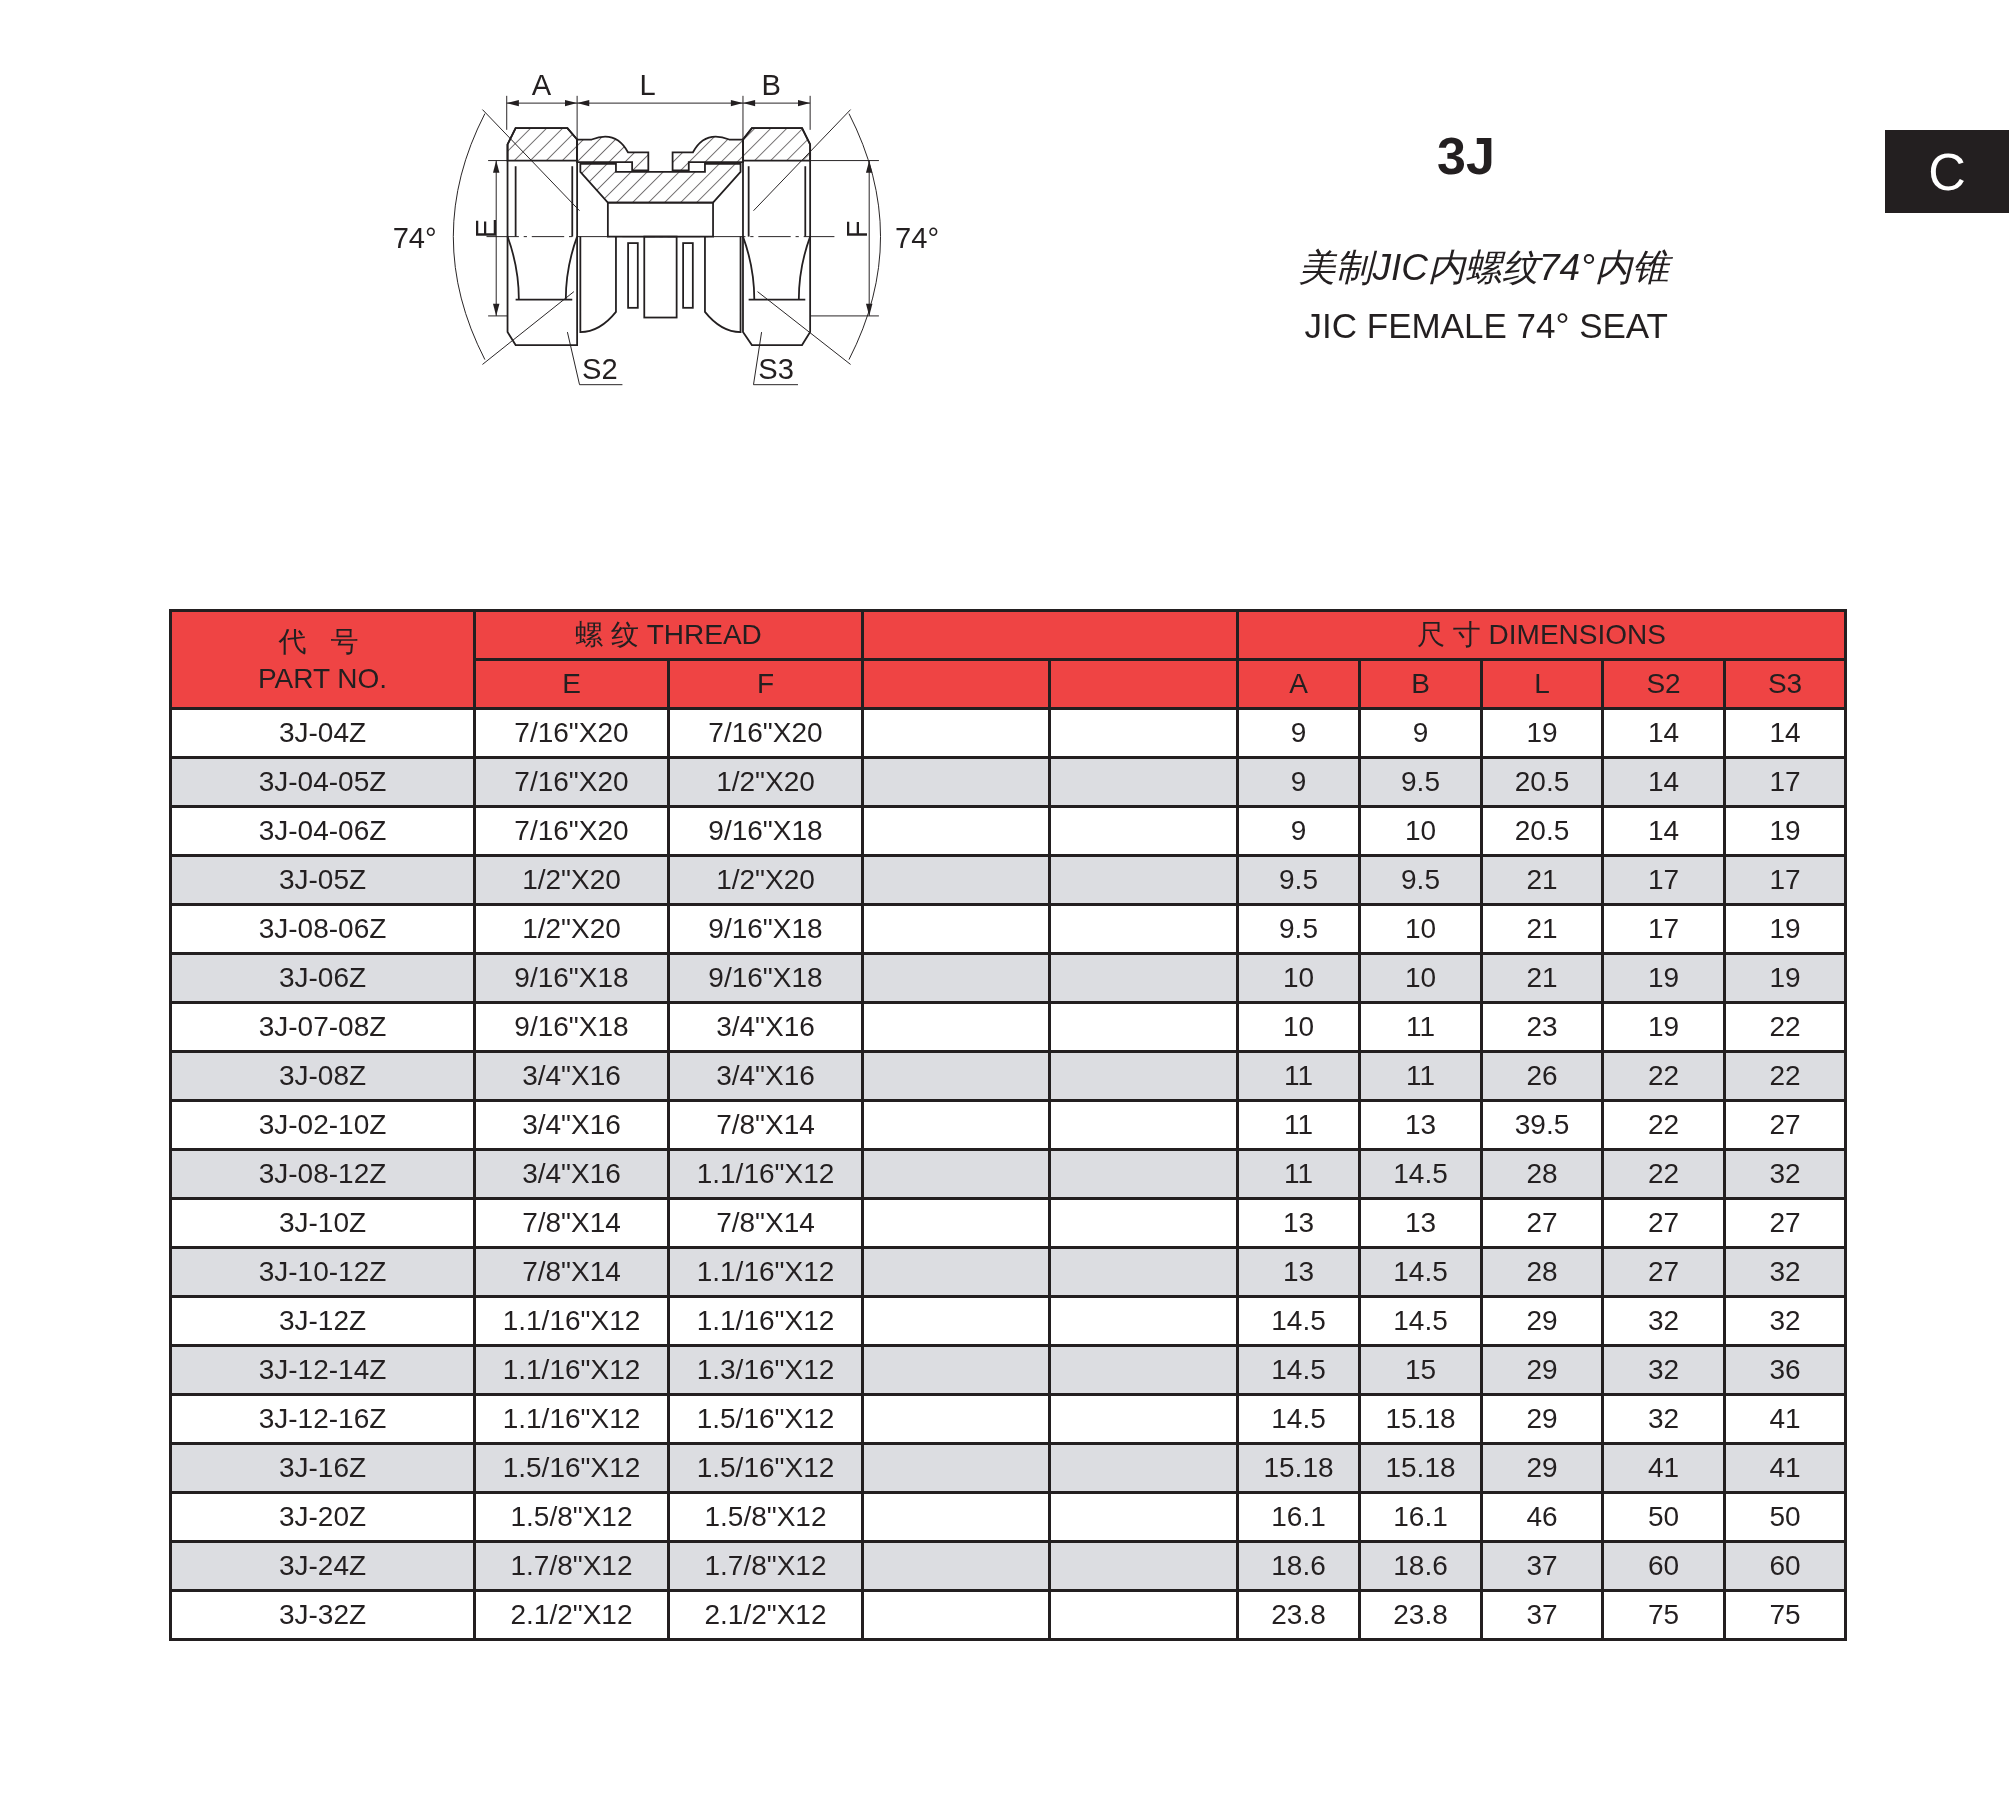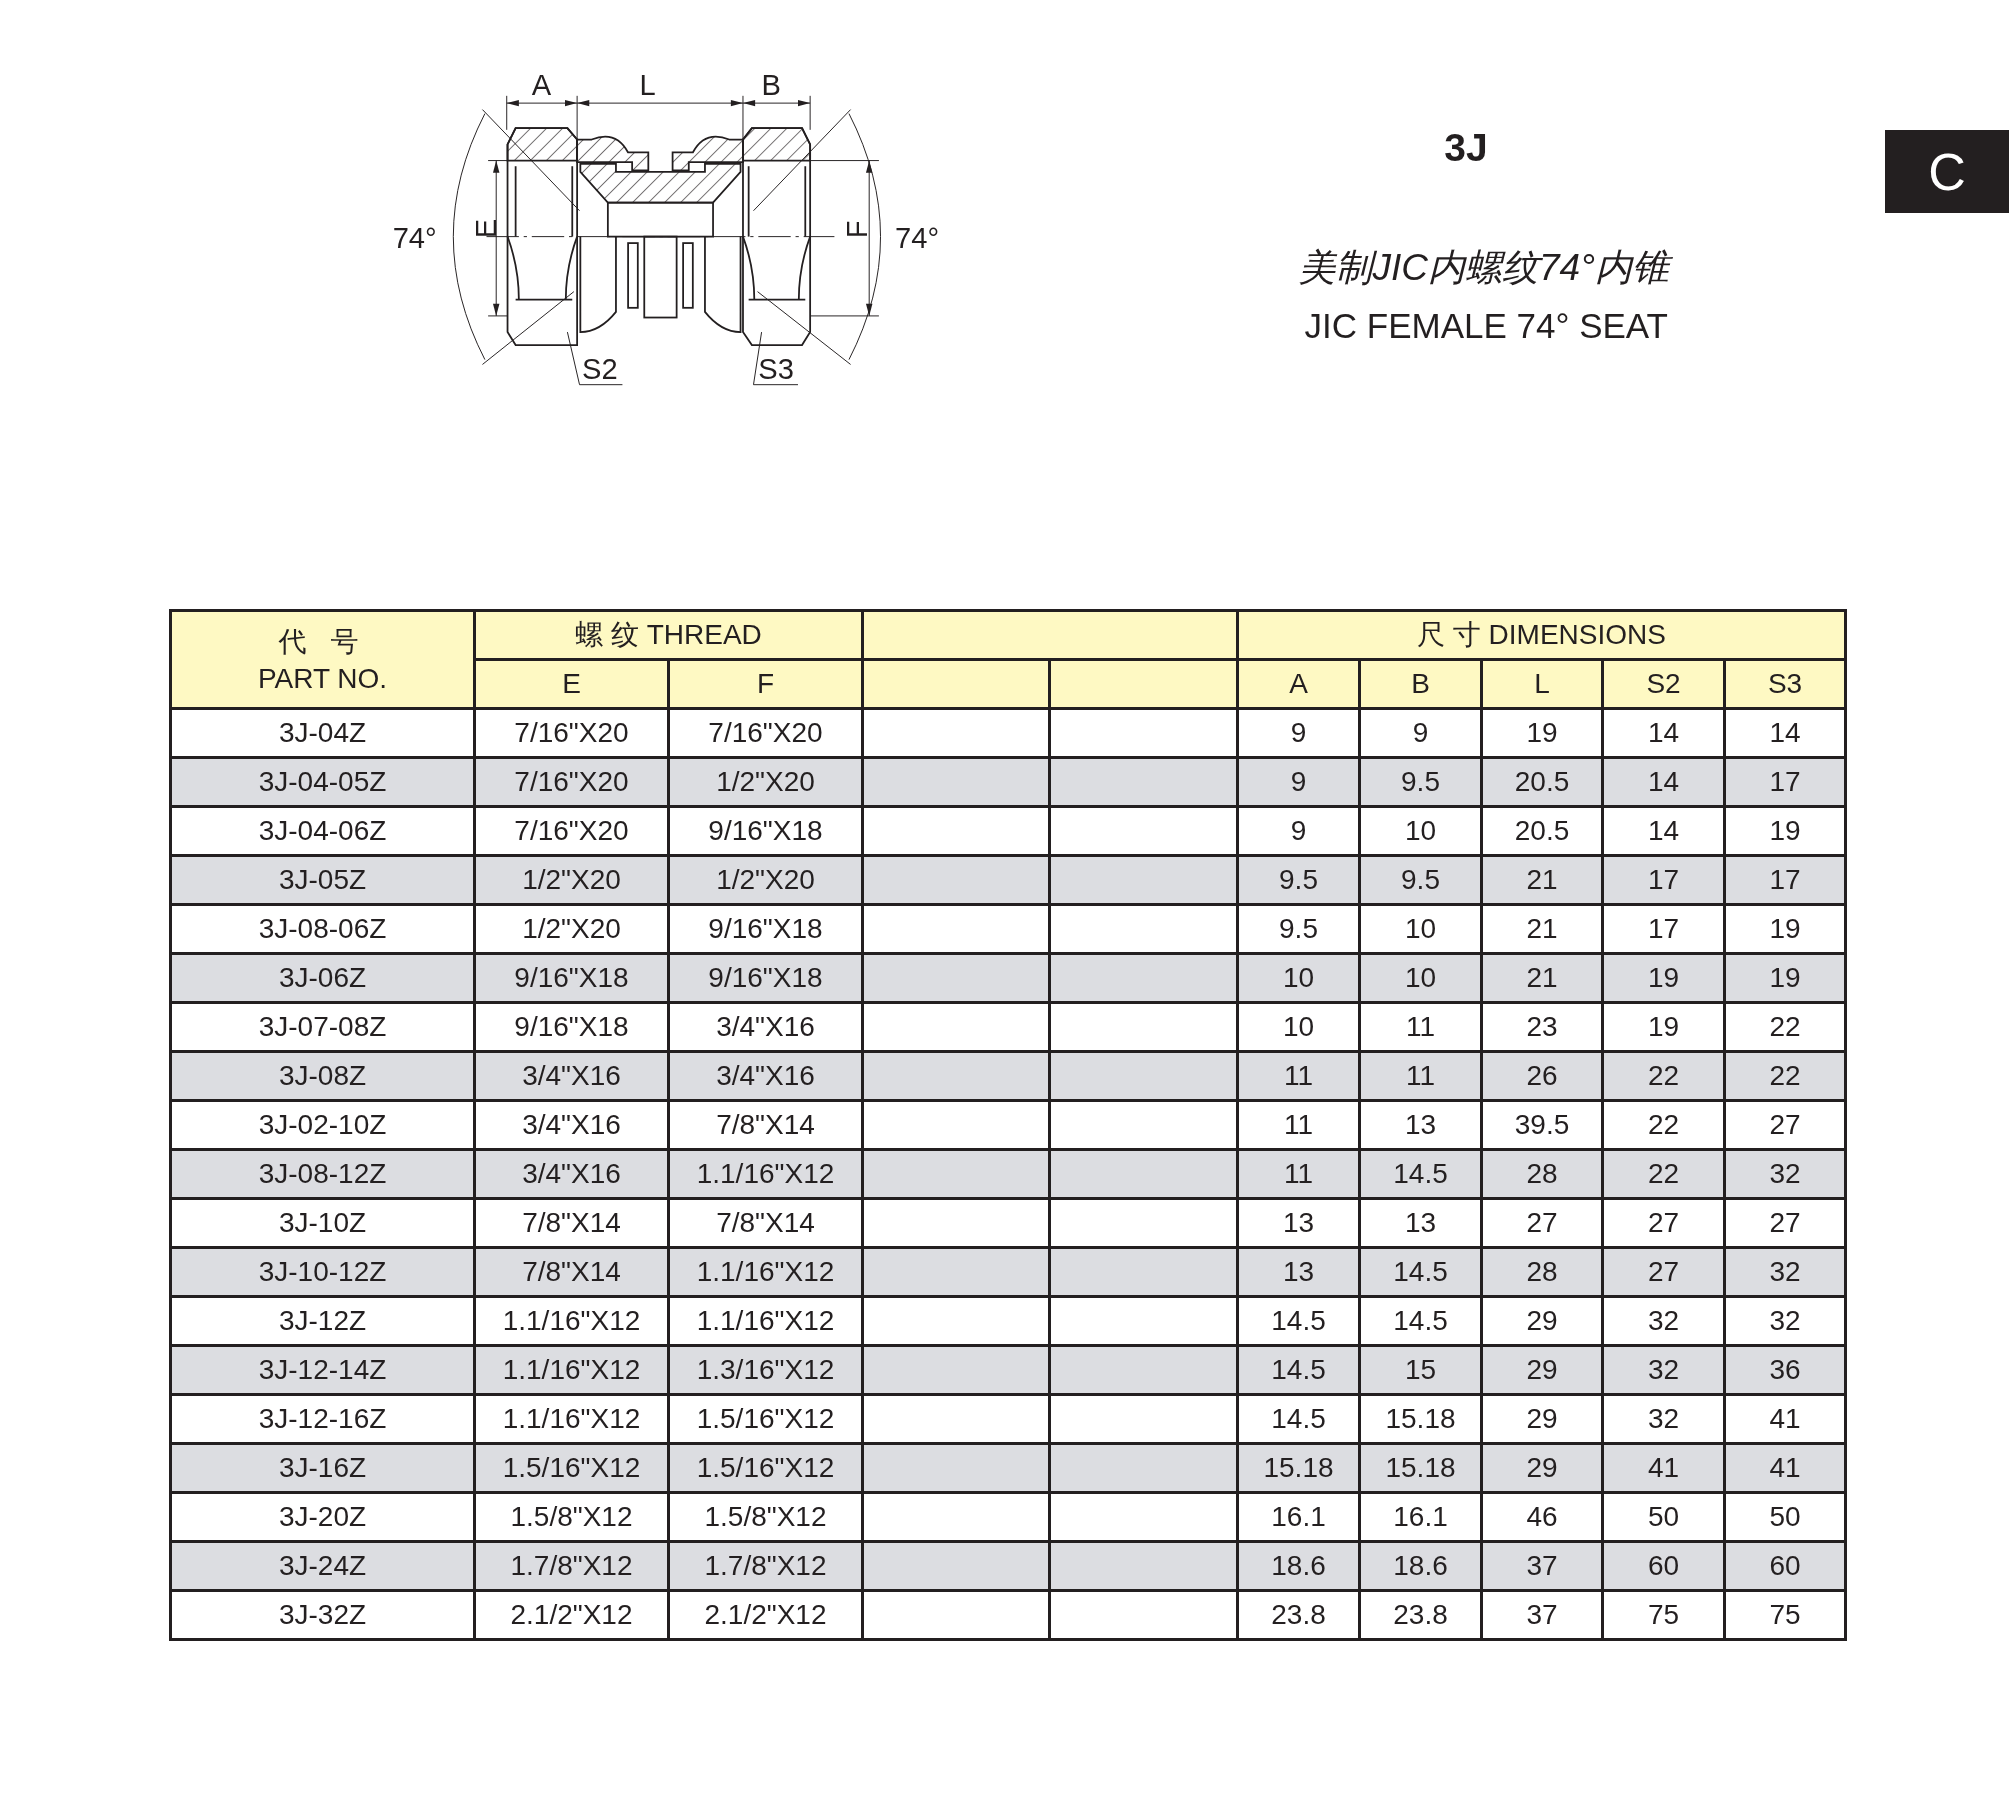--- a/index.html
+++ b/index.html
@@ -3,31 +3,31 @@
 <meta charset="utf-8">
 <style>
   html, body { margin:0; padding:0; background:#ffffff; }
   body { width:2009px; height:1820px; position:relative; overflow:hidden;
          font-family:"Liberation Sans", "DejaVu Sans", sans-serif; color:#231f20; }
   #drawing { position:absolute; left:381px; top:57px; width:567px; height:356px; }
   #section-tab { position:absolute; left:1885px; top:130px; width:124px; height:83px;
                  background:#231f20; color:#ffffff; font-size:52px; display:flex;
                  align-items:center; justify-content:center; }
   #model-code { position:absolute; left:1377px; top:126px; width:178px; text-align:center;
-                font-size:39px; font-weight:bold; }
+                font-size:52px; font-weight:bold; }
   #title-cn { position:absolute; left:1248px; top:243px; width:421px; text-align:right;
               font-size:37px; letter-spacing:0px;font-style:italic; }
   #title-en { position:absolute; left:1231px; top:306px; width:437px; text-align:right;
               font-size:35px; }
   #spec-table { position:absolute; left:169px; top:609px; border-collapse:collapse;
                 table-layout:fixed; }
   #spec-table td, #spec-table th { border:3.2px solid #231f20; padding:0; text-align:center;
                 vertical-align:middle; font-size:28px; font-weight:normal; height:46px;
                 color:#231f20; }
-  #spec-table th { background:#fef9c3; }
+  #spec-table th { background:#ef4444; }
   #spec-table tr.row-alt td { background:#dcdde1; }
   #spec-table tr.row td { background:#ffffff; }
   .cn-sm { letter-spacing:8px; }
   .twoline { line-height:37px; }
 </style>
 </head>
 <body>
 
 <svg id="drawing" viewBox="470 70 700 440" xmlns="http://www.w3.org/2000/svg">
   <defs>

